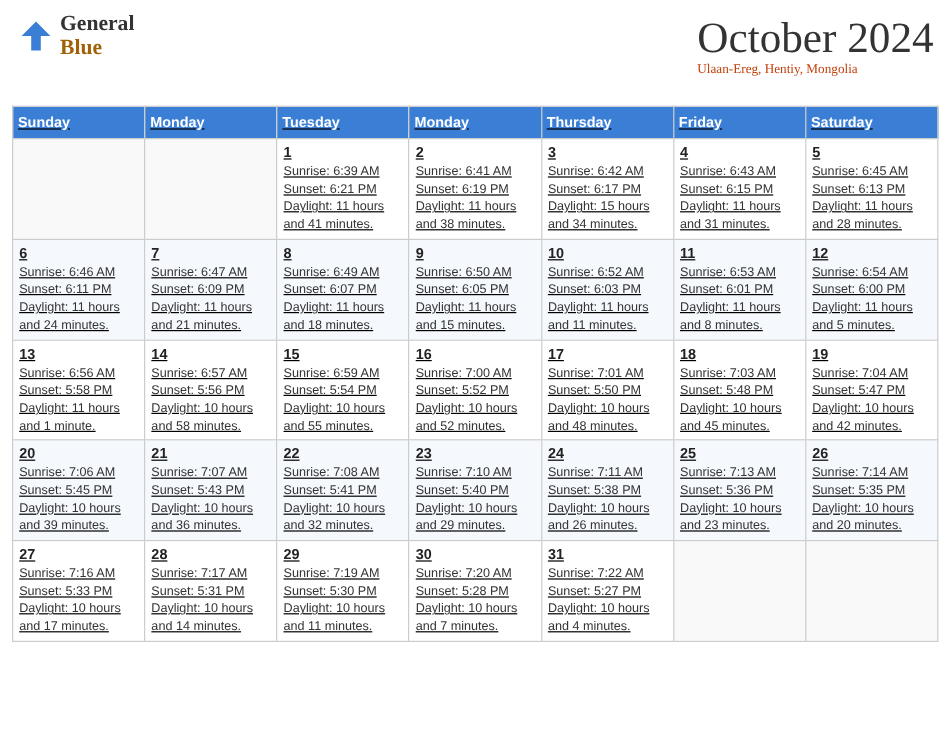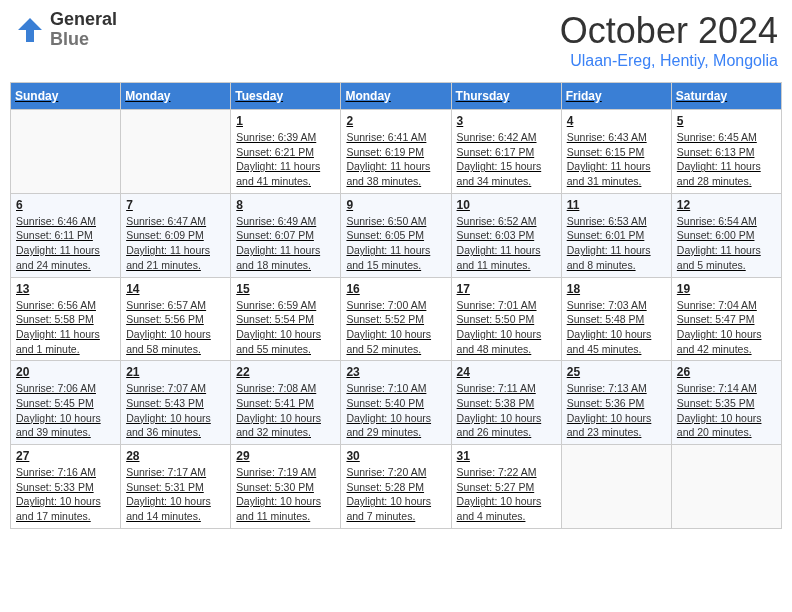--- a/index.html
+++ b/index.html
@@ -7,50 +7,51 @@
       font-family: Arial, sans-serif;
       background: #fff;
       width: 792px;
       min-height: 612px;
       padding: 10px;
     }
     .header {
       display: flex;
       justify-content: space-between;
       align-items: flex-start;
-      margin-bottom: 12px;
+      margin-bottom: 24px;
       padding: 0 4px;
+      font-family: Liberation Serif, serif;
     }
     .logo {
       display: flex;
       align-items: center;
       gap: 4px;
     }
     .logo-text {
       font-size: 18px;
       font-weight: bold;
       line-height: 1.1;
     }
     .logo-general { color: #333; }
-    .logo-blue { color: #737373; }
+    .logo-blue { color: #a16207; }
     .logo-icon {
       width: 32px;
       height: 32px;
     }
     .title-block {
-      text-align: right;
+      text-align: left;
     }
     .title-month {
       font-size: 36px;
       color: #333;
       font-weight: normal;
     }
     .title-location {
-      font-size: 16px;
-      color: #3b82f6;
+      font-size: 11px;
+      color: #c2410c;
     }
     .calendar {
       width: 100%;
       border-collapse: collapse;
       font-size: 11px;
       text-decoration: underline;
     }
     .calendar th {
       background-color: #3a7fd5;
       color: #fff;

